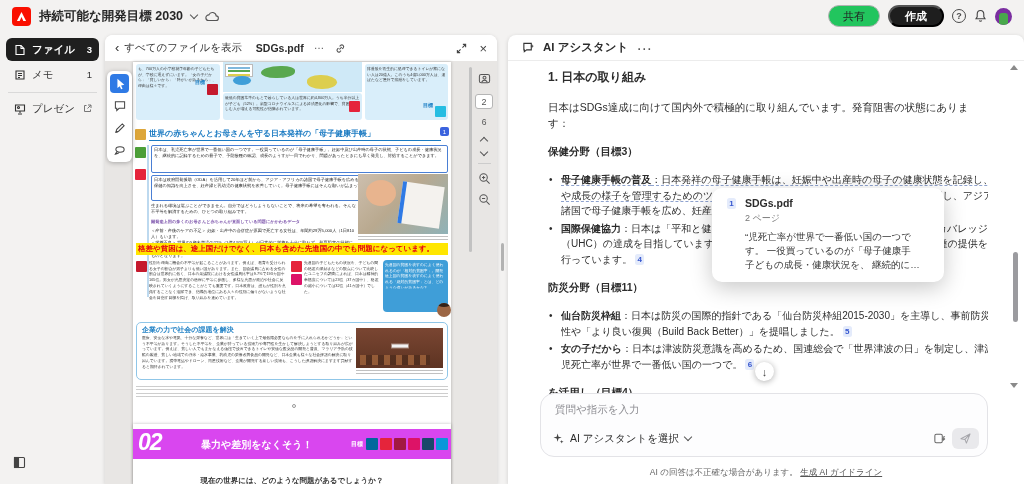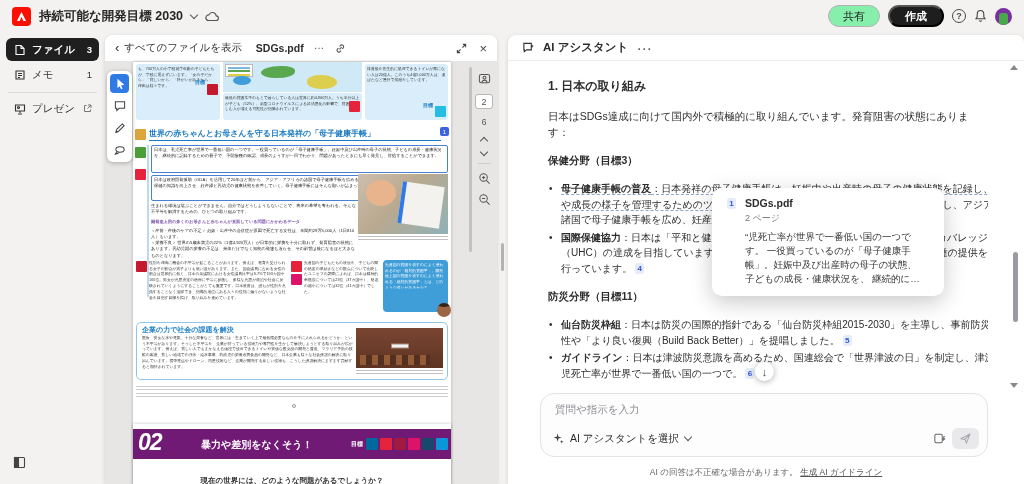--- a/index.html
+++ b/index.html
@@ -6,21 +6,21 @@
 html,body{background:#e0e0e0}
 .root{position:relative;width:1024px;height:484px;background:#f3f2f1;font-family:"Liberation Sans","DejaVu Sans",sans-serif;overflow:hidden;color:#2c2c2c}
 
 
 .topbar{position:absolute;left:0;top:0;right:0;height:32px;display:flex;align-items:center;padding:0 12px;gap:8px}
 .logo{width:19px;height:19px;background:#fa0f00;border-radius:4px;display:flex;align-items:center;justify-content:center;flex:0 0 auto}
 .app-title{font-size:12.5px;font-weight:bold;color:#262626}
 .chev{width:6px;height:6px;border-right:1.4px solid #555;border-bottom:1.4px solid #555;transform:rotate(45deg);margin-top:-3px}
 .chev-up{transform:rotate(-135deg);margin-top:3px}
 .tb-spacer{flex:1}
-.btn-share{height:22px;padding:1px 14px;border:1px solid #b3b3b3;border-radius:12px;background:#86efac;font-size:11px;color:#222;display:flex;align-items:center}
+.btn-share{height:22px;padding:1px 14px;border:1px solid #b3b3b3;border-radius:12px;background:#22c55e;font-size:11px;color:#222;display:flex;align-items:center}
 .btn-create{height:22px;padding:0 15px;border-radius:12px;background:#1e1e1e;color:#fff;font-size:11px;font-weight:bold;display:flex;align-items:center}
 .help-ic{width:14px;height:14px;border:1.3px solid #4a4a4a;border-radius:50%;color:#4a4a4a;font-size:9px;font-weight:bold;display:flex;align-items:center;justify-content:center}
 .help-ic::before{content:"?"}
 .avatar{width:17px;height:17px;border-radius:50%;background:#7a2ea0;position:relative;overflow:hidden}
 .avatar::after{content:"";position:absolute;left:4px;top:5px;width:9px;height:12px;background:#49a84c;border-radius:3px 3px 0 0}
 
 
 .sidebar{position:absolute;left:0;top:32px;width:105px;bottom:0;padding:6px 6px 8px;display:flex;flex-direction:column}
 .s-item{height:23px;display:flex;align-items:center;gap:6px;padding:0 7px;font-size:10.5px;color:#333;border-radius:6px;margin-bottom:2px}
 .s-item.active{background:#1f1f1f;color:#fff;font-weight:bold}
@@ -89,33 +89,33 @@
 .photo-baby{position:absolute;background:linear-gradient(135deg,#cdbfae,#b9a98f 45%,#8fb2b8);overflow:hidden;z-index:3}
 .photo-baby::before{content:"";position:absolute;left:8px;top:6px;width:30px;height:26px;border-radius:50%;background:#e8b48e}
 .photo-baby::after{content:"";position:absolute;right:6px;top:10px;width:38px;height:42px;background:#f4f2ee;border-left:4px solid #2f7ae5;transform:rotate(8deg)}
 .photo-drone{position:absolute;background:linear-gradient(#7a4632,#5d3322);overflow:hidden}
 .photo-drone::before{content:"";position:absolute;left:50%;top:45%;width:16px;height:3px;background:#f2f2f2;box-shadow:0 0 0 1px rgba(255,255,255,.4);transform:translate(-50%,-50%)}
 .photo-drone::after{content:"";position:absolute;left:4px;bottom:3px;width:70px;height:10px;background:repeating-linear-gradient(90deg,#a86a3e 0 6px,#4c2c1c 6px 12px);opacity:.7}
 .cap{position:absolute;background:repeating-linear-gradient(to bottom,#b6b6b6 0 1px,transparent 1px 3px);opacity:.85}
 .fnote{position:absolute;background:repeating-linear-gradient(to bottom,#bdbdbd 0 1px,transparent 1px 3.4px);opacity:.75}
 .pagedot{position:absolute;left:50%;width:4px;height:4px;border:1px solid #999;border-radius:50%}
 
-.banner{position:absolute;left:0;top:5px;width:318px;height:30px;background:#701a75}
+.banner{position:absolute;left:0;top:5px;width:318px;height:30px;background:#d946ef}
 .bnum{position:absolute;left:5px;top:0;font-size:23px;font-weight:900;color:#fff;letter-spacing:-1px;font-style:italic}
 .btitle{position:absolute;left:68px;top:9px;font-size:10px;font-weight:700;color:#fff}
 .bgoals{position:absolute;right:3px;top:9px;display:flex;align-items:center;gap:2px}
 .bgoals .glabel{font-size:6px;color:#fff;font-weight:bold;margin-right:1px}
 .bgoals i{width:12px;height:12px;border-radius:1px;display:block}
 
 
 .aicard{position:absolute;left:508px;top:35px;width:516px;height:449px;background:#fff;border-radius:8px 8px 0 0;box-shadow:0 1px 4px rgba(0,0,0,.14);overflow:hidden}
 .aihead{height:26px;display:flex;align-items:center;gap:8px;padding:0 14px;border-bottom:1px solid #ececec}
 .ai-title{font-size:11.5px;font-weight:bold}
 .aibody{position:absolute;left:40px;right:36px;top:26px}
-.ai-h{margin-top:17px;font-size:12px;font-weight:bold}
+.ai-h{margin-top:8px;font-size:12px;font-weight:bold}
 .ai-p{margin-top:13px;font-size:10.5px;line-height:16px}
 .ai-h4{margin-top:14px;font-size:10.5px;font-weight:bold}
 .ai-ul{margin-top:13px;list-style:none}
 .ai-li{position:relative;padding-left:13px;font-size:10px;line-height:15.5px;margin-bottom:2px}
 .ai-li::before{content:"•";position:absolute;left:1px;top:0}
 .lead{font-weight:bold}
 .u{text-decoration:underline dashed #8fa3cf;text-underline-offset:2px}
 .ln{white-space:nowrap;overflow:hidden}
 .flexline{display:flex;justify-content:space-between}
 .cite{display:inline-block;min-width:9px;padding:0 2px;margin:0 3px;height:11px;line-height:11px;border-radius:2.5px;background:#e4ebfb;color:#3556cf;font-size:8px;text-align:center;vertical-align:1px;font-weight:bold}
@@ -348,20 +348,23 @@
         </div>
         <div class="abs" style="left:18px;top:166px;width:206px;height:12px;overflow:hidden">
           <div class="m6">＜産前・産後のケアの不足＞ 妊娠・出産中の合併症が原因で死亡する女性は、年間約29万5,000人（1日810人）もいます。</div>
         </div>
         <div class="abs" style="left:18px;top:178px;width:206px;height:26px;overflow:hidden">
           <div class="m6">＜栄養不良＞ 世界の5歳未満児の22%（1億4,920万人）が日常的に栄養を十分に取れず、発育阻害の状態にあります。乳幼児期の栄養の不足は、身体だけでなく知能の発達も遅らせ、その影響は後になるほど大きなものとなります。</div>
         </div>
         <div class="photo-baby" style="left:225px;top:112px;width:90px;height:60px"></div>
         <div class="cap" style="left:225px;top:174px;width:90px;height:6px"></div>
 
+        <div class="yhead" style="left:3px;top:181px;width:312px;height:12px">
+          <span>格差や貧困は、途上国だけでなく、日本も含めた先進国の中でも問題になっています。</span>
+        </div>
         <span class="sdg" style="left:3px;top:199px;width:11px;height:11px;background:#c5192d"></span>
         <div class="abs" style="left:16px;top:198px;width:138px;height:58px;overflow:hidden">
           <div class="m">性別を理由に機会の不平等が起こることがあります。例えば、教育を受けられる女子の割合が男子よりも低い国があります。また、国会議員に占める女性の割合は世界的に低く、日本の衆議院における女性議員比率は9.7%で193カ国中165位。男女が意思決定の過程に平等に参画し、多様な意思が政治や社会に反映されていくようにすることがとても重要です。日本政府は、誰もが性別を意識することなく活躍でき、指導的地位にある人々の性別に偏りがないような社会を目指す目標を掲げ、取り組みを進めています。</div>
         </div>
         <span class="sdg" style="left:158px;top:199px;width:11px;height:11px;background:#e5243b"></span>
         <span class="sdg" style="left:158px;top:212px;width:11px;height:11px;background:#dd1367"></span>
         <div class="abs" style="left:171px;top:198px;width:76px;height:58px;overflow:hidden">
           <div class="m">先進国の子どもたちの状況を、子どもの間の格差の深刻さなどの観点について比較したユニセフの調査によれば、日本は精神的幸福度については23位（37カ国中）、格差の縮小については32位（41カ国中）でした。</div>
         </div>
         <div class="bubble" style="left:250px;top:198px;width:65px;height:52px">
@@ -439,38 +442,37 @@
         </li>
       </ul>
 
       <h4 class="ai-h4">防災分野（目標11）</h4>
       <ul class="ai-ul">
         <li class="ai-li">
           <div class="ln"><b class="lead">仙台防災枠組</b><span>：日本は防災の国際的指針である「仙台防災枠組2015-2030」を主導し、事前防災投資の重要</span></div>
           <div class="ln"><span>性や「より良い復興（Build Back Better）」を提唱しました。</span><span class="cite">5</span></div>
         </li>
         <li class="ai-li">
-          <div class="ln"><b class="lead">ガイドライン</b><span>：日本は津波防災意識を高めるため、国連総会で「世界津波の日」を制定し、津波防災訓練</span></div>
+          <div class="ln"><b class="lead">女の子だから</b><span>：日本は津波防災意識を高めるため、国連総会で「世界津波の日」を制定し、津波防災訓練</span></div>
           <div class="ln"><span>児死亡率が世界で一番低い国の一つで。</span><span class="cite">6</span></div>
         </li>
       </ul>
 
       <h4 class="ai-h4">を活用し（目標4）</h4>
     </div>
 
     <div class="tooltip">
       <div class="tt-head">
         <span class="cite">1</span>
         <span>SDGs.pdf</span>
       </div>
       <div class="tt-page">2 ページ</div>
       <div class="tt-quote">
         <div>“児死亡率が世界で一番低い国の一つで</div>
         <div>す。 一役買っているのが「母子健康手</div>
-        <div>帳」。妊娠中及び出産時の母子の状態、</div>
         <div>子どもの成長・健康状況を、 継続的に…</div>
       </div>
     </div>
 
     <div class="scrollbtn">
         <span class="ic-down"></span>
       </div>
 
     <div class="inputcard">
       <input class="ai-input" readonly="" placeholder="質問や指示を入力" style="">

